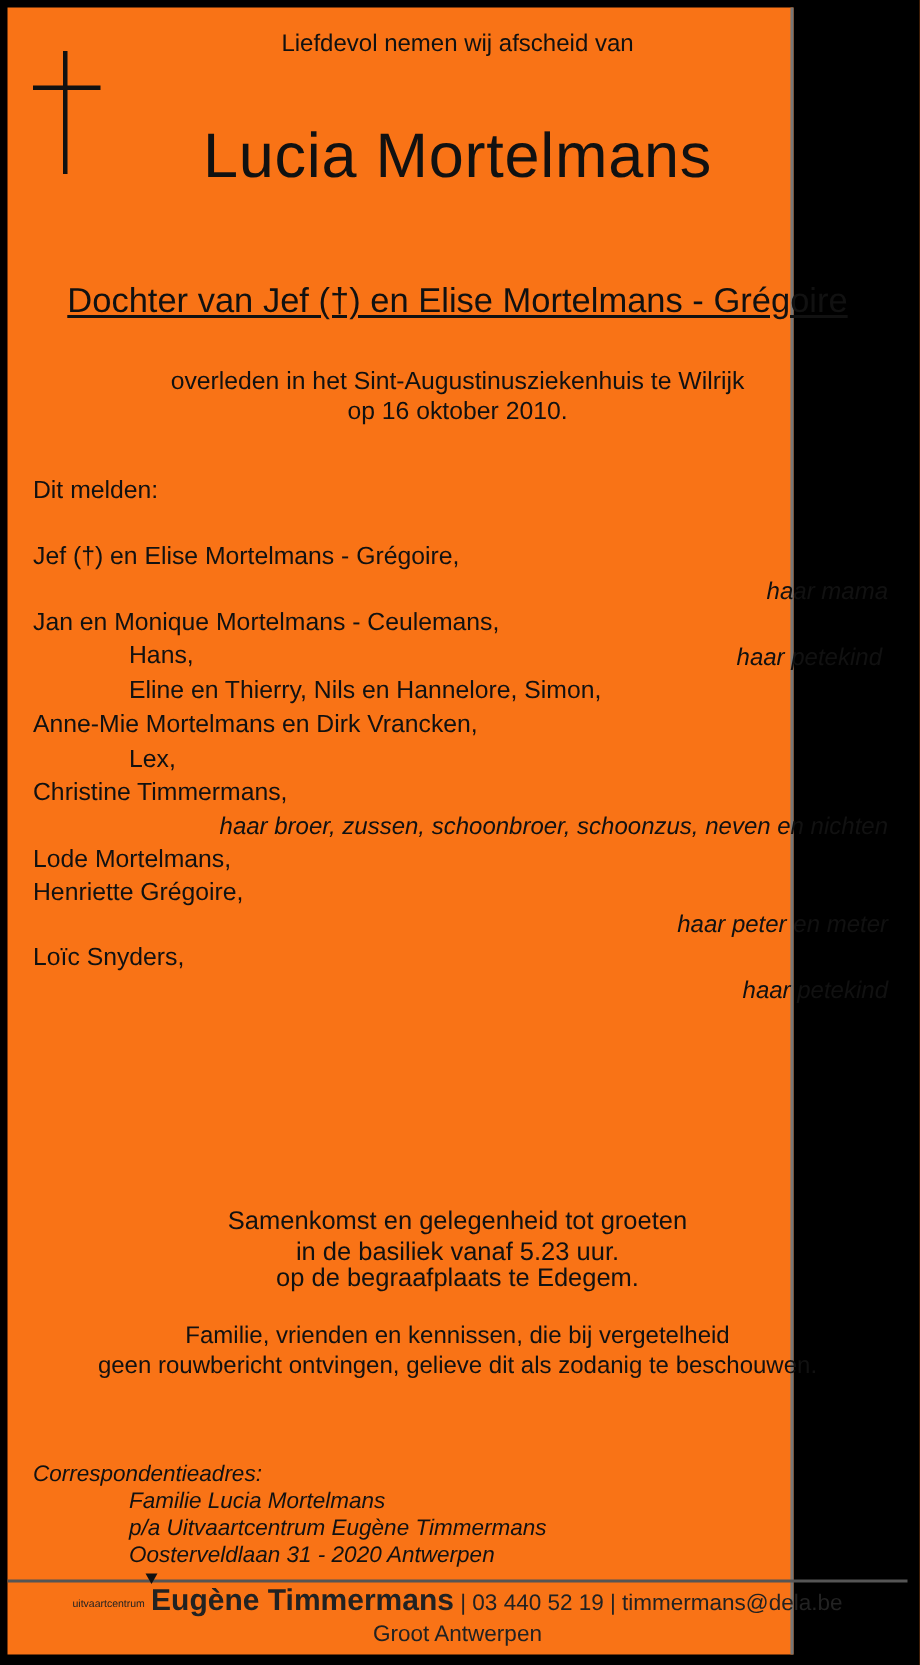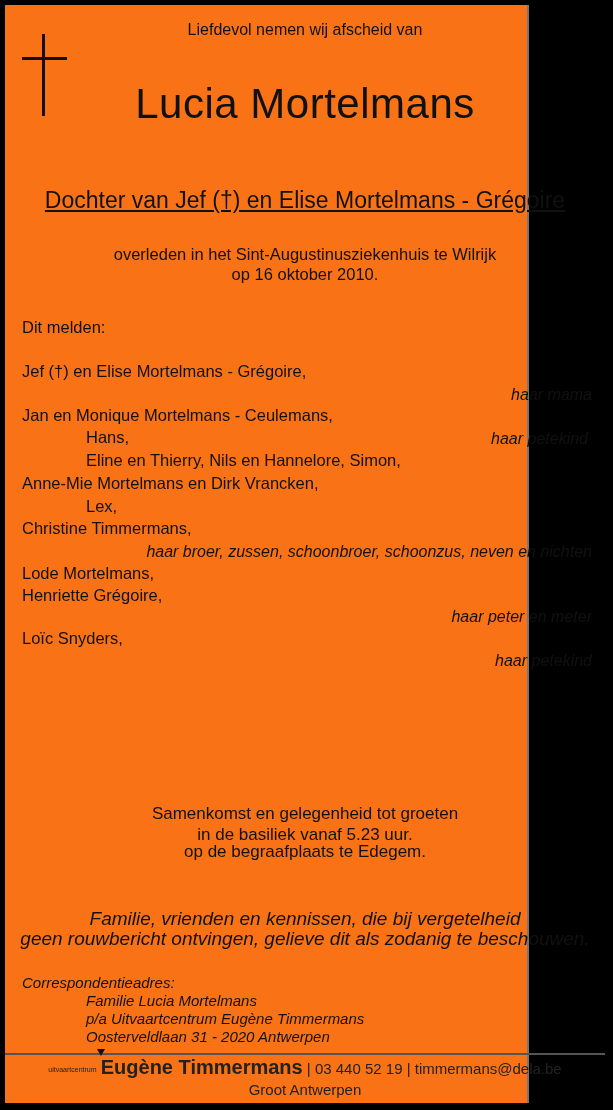--- a/index.html
+++ b/index.html
@@ -17,21 +17,21 @@
   .daughter { top: 182px; font-size: 23px; text-decoration: underline; }
   .dates { top: 239px; font-size: 16.5px; line-height: 20px; }
   .list { position: absolute; left: 17px; width: 570px; font-size: 16.5px; }
   .list .row { position: absolute; left: 0; width: 570px; white-space: nowrap; }
   .list .indent { padding-left: 64px; }
   .list .note { position: absolute; right: 0; font-style: italic; font-size: 16px; }
   .ceremony { top: 709px; font-size: 17px; line-height: 21px; }
   .ceremony b { font-weight: bold; }
   .gather { top: 772px; font-size: 17px; line-height: 21px; margin-top: 26px; }
   .ash { top: 836px; font-size: 17px; line-height: 21px; }
-  .family-note { top: 904px; font-style: italic; font-size: 19px; line-height: 20px; }
+  .family-note { top: 876px; font-size: 16px; line-height: 20px; }
   .addr { position: absolute; left: 17px; top: 969px; font-style: italic; font-size: 15px; line-height: 18px; }
   .addr .ind { padding-left: 64px; display: block; }
   .divider { position: absolute; left: 0; top: 1048px; width: 600px; height: 2px; background: #555; }
   .footer { position: absolute; left: 0; top: 1052px; width: 600px; text-align: center; font-size: 15px; line-height: 20px; color: #222; }
   .footer .small { font-size: 7px; vertical-align: 2px; }
   .footer .brand { font-weight: bold; font-size: 20px; position: relative; }
   .footer .tri { position: absolute; left: -4px; top: -7px; width: 0; height: 0;
                  border-left: 4px solid transparent; border-right: 4px solid transparent; border-top: 7px solid #111; }
 </style>
 </head>

